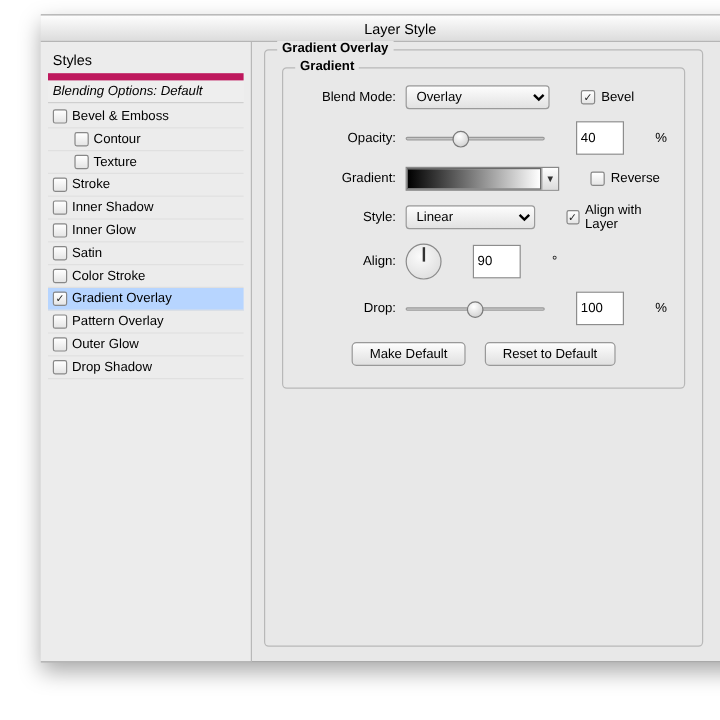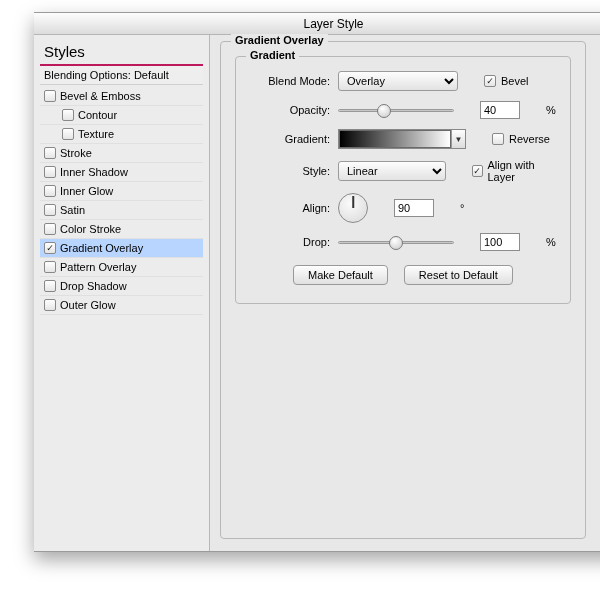--- a/index.html
+++ b/index.html
@@ -41,28 +41,29 @@
   }
   .left {
     width: 176px;
     flex: 0 0 176px;
     border-right: 1px solid #b8b8b8;
     background: #ececec;
     padding: 6px;
   }
   .styles-header {
     padding: 2px 4px 4px;
-    font-size: 15px;
+    font-size: 12px;
   }
   .styles-sub {
     padding: 3px 4px;
-    border-top: 2px solid #be185d;
+    border-top: 6px solid #be185d;
     border-bottom: 1px solid #cfcfcf;
     background: #eee;
     font-size: 11px;
+    font-style: italic;
   }
   .styles-list { margin-top: 2px; }
   .style-row {
     display: flex;
     align-items: center;
     gap: 4px;
     padding: 3px 4px;
     border-bottom: 1px solid #e0e0e0;
     cursor: default;
   }
@@ -137,21 +138,21 @@
   }
   .slider .thumb {
     position: absolute; top: 2px;
     width: 14px; height: 14px;
     background: radial-gradient(circle at 40% 30%, #fff, #c8c8c8);
     border: 1px solid #7a7a7a;
     border-radius: 50%;
     transform: translateX(-50%);
   }
   .numfield {
-    width: 40px; height: 18px;
+    width: 40px; height: 28px;
     border: 1px solid #8d8d8d;
     background: #fff;
     font-family: inherit; font-size: 11px;
     text-align: left;
     padding: 0 3px;
   }
   .grad-swatch {
     width: 112px; height: 18px;
     border: 1px solid #6a6a6a;
     background: linear-gradient(90deg,#000 0%, #fff 100%);
@@ -276,25 +277,25 @@
             <div class="style-row selected">
               <span class="cb checked"></span>
               <span>Gradient Overlay</span>
             </div>
             <div class="style-row">
               <span class="cb"></span>
               <span>Pattern Overlay</span>
             </div>
             <div class="style-row">
               <span class="cb"></span>
+              <span>Outer Glow</span>
+            </div>
+            <div class="style-row">
+              <span class="cb"></span>
               <span>Drop Shadow</span>
-            </div>
-            <div class="style-row">
-              <span class="cb"></span>
-              <span>Outer Glow</span>
             </div>
           </div>
       </div>
 
       <div class="mid">
         <div class="fieldset">
           <span class="legend">Gradient Overlay</span>
           <div class="fieldset inner">
             <span class="legend">Gradient</span>
 

